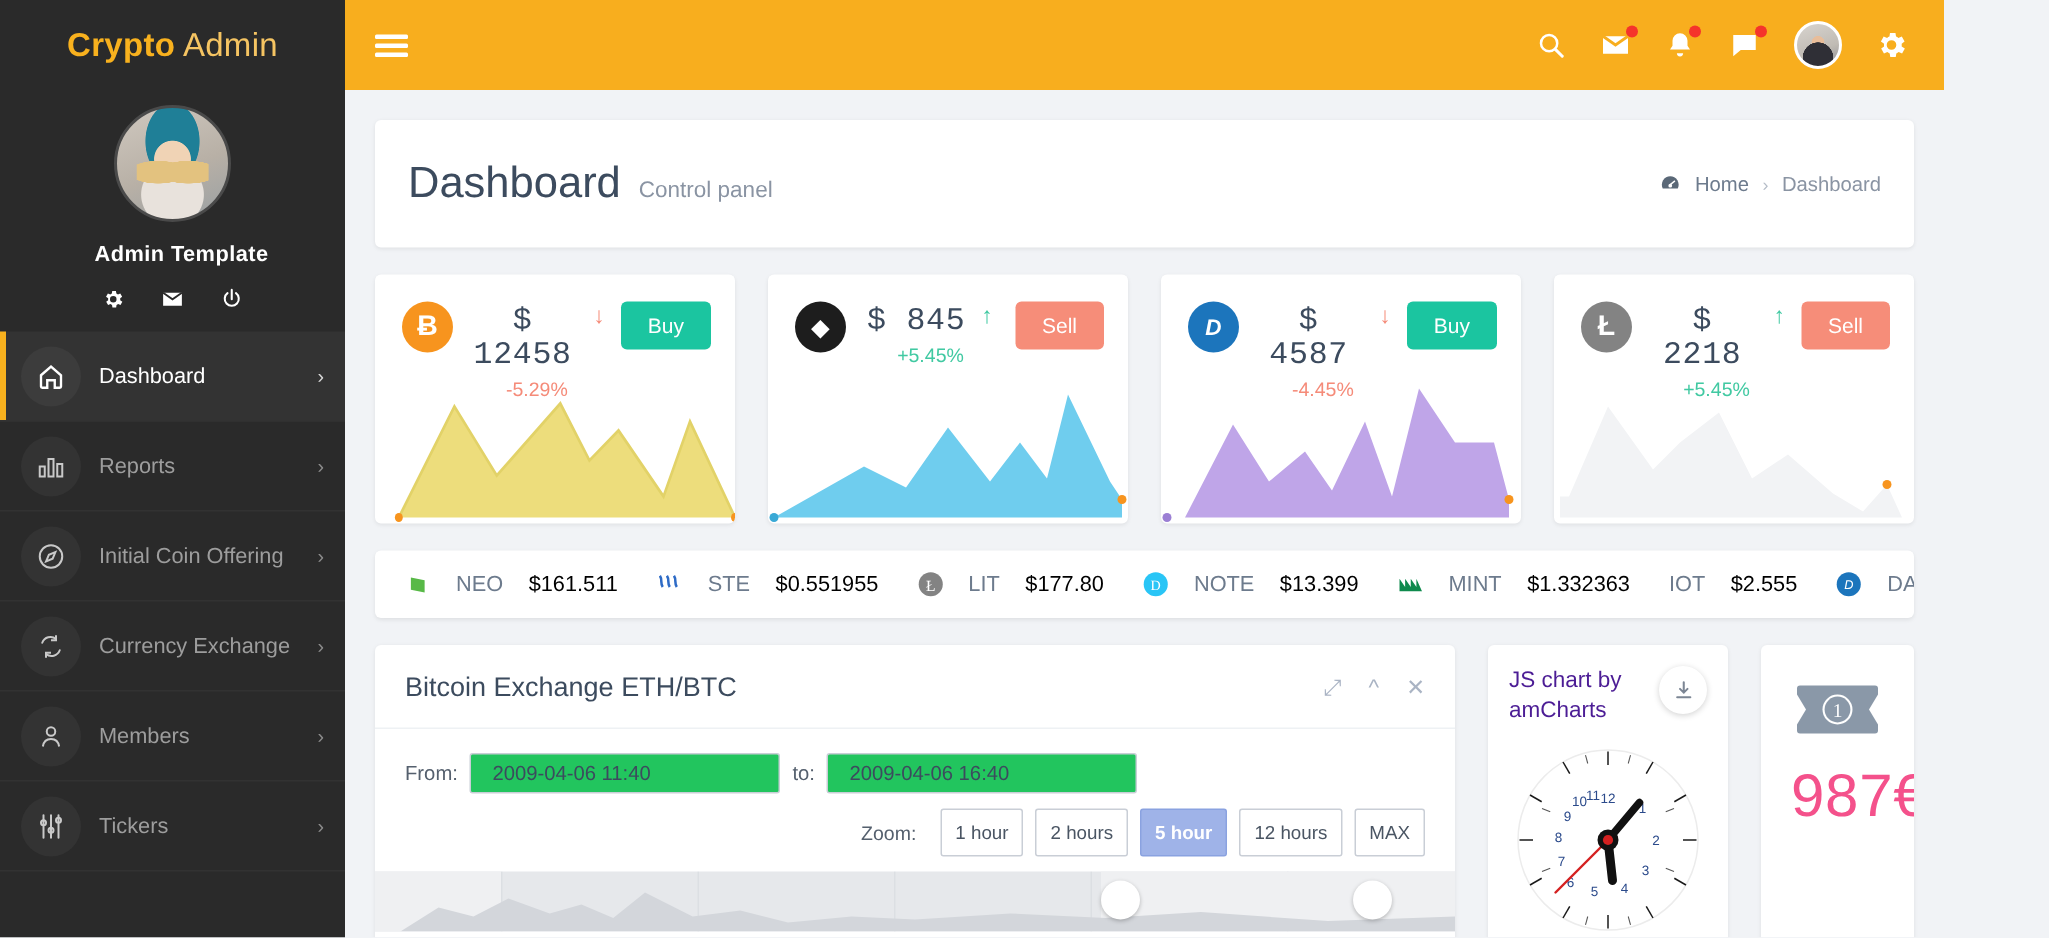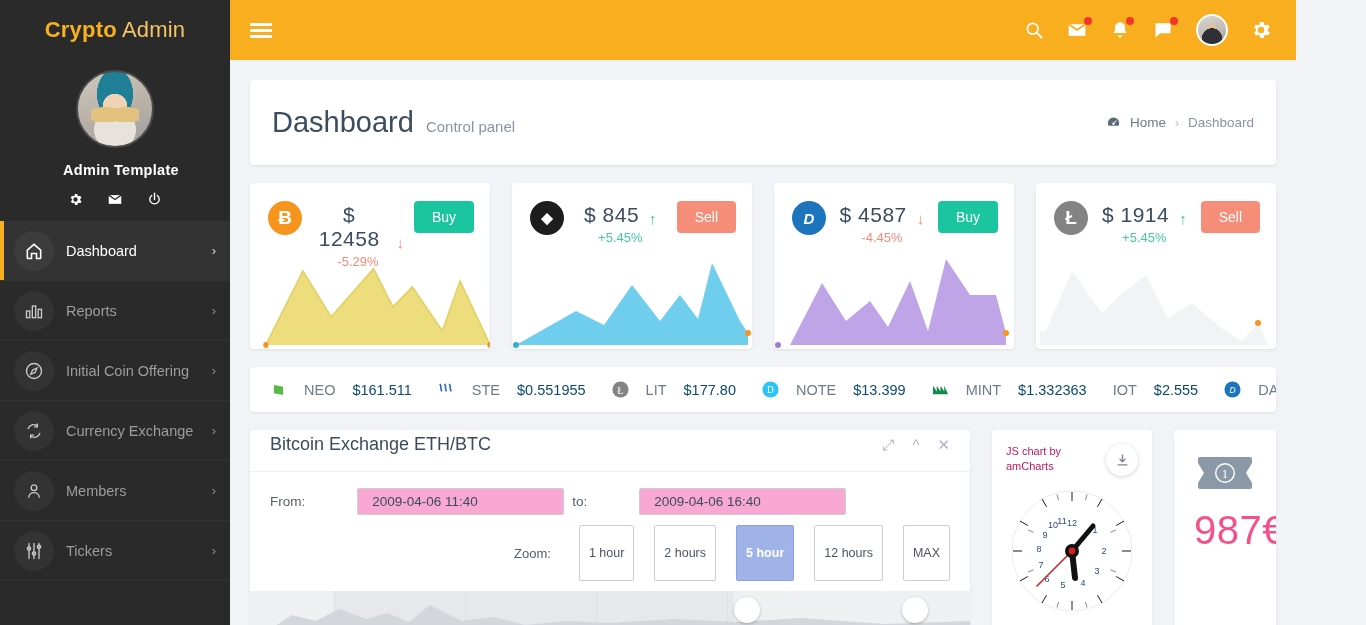--- a/index.html
+++ b/index.html
@@ -139,21 +139,21 @@
   .cards { display: flex; gap: 22px; margin-bottom: 18px; }
   .coin-card {
     flex: 1; height: 166px; position: relative; overflow: hidden;
     background: #fff; border-radius: 4px; box-shadow: 0 1px 3px rgba(0,0,0,.08);
   }
   .coin-top { display: flex; align-items: flex-start; padding: 18px 16px 0 18px; gap: 10px; }
   .coin-logo { width: 34px; height: 34px; border-radius: 50%; flex: 0 0 34px;
     display: flex; align-items: center; justify-content: center;
     color: #fff; font-weight: bold; font-size: 19px; }
   .coin-mid { flex: 1; text-align: center; padding-top: 2px; }
-  .coin-price-row { display: flex; align-items: flex-end; justify-content: center; gap: 10px; }
+  .coin-price-row { display: flex; align-items: flex-start; justify-content: center; gap: 10px; font-family: Liberation Mono, monospace; }
   .coin-price { font-size: 21px; color: #3c4b5e; letter-spacing: .5px; }
   .coin-arrow { font-size: 15px; }
   .coin-arrow.down { color: #F58B79; }
   .coin-arrow.up { color: #41C9A2; }
   .coin-pct { font-size: 13px; margin-top: 3px; }
   .coin-pct.down { color: #F58B79; }
   .coin-pct.up { color: #41C9A2; }
   .coin-btn {
     border: none; border-radius: 4px; color: #fff;
     font-size: 14px; padding: 8px 18px; cursor: pointer;
@@ -166,63 +166,62 @@
 
   
   .ticker-strip {
     display: flex; align-items: center; gap: 26px;
     padding: 14px 20px; margin-bottom: 18px;
     overflow: hidden; white-space: nowrap;
   }
   .tick { display: flex; align-items: center; gap: 17px; font-size: 14.5px; }
   .tick-ico { width: 17px; height: 17px; flex: 0 0 17px; display:flex; align-items:center; justify-content:center; }
   .tick-name { color: #6d7b8d; }
-  .tick-val { color: #0c4a6e; }
+  .tick-val { color: #000000; }
 
   
   .bottom-row { display: flex; gap: 22px; align-items: flex-start; }
   .exchange-panel { width: 720px; flex: 0 0 720px; height: 260px; overflow: hidden; }
   .ex-head {
     display: flex; align-items: center; justify-content: space-between;
-    padding: 4px 20px 16px; border-bottom: 1px solid #eef1f4;
+    padding: 18px 20px 16px; border-bottom: 1px solid #eef1f4;
   }
   .ex-title { font-size: 18px; color: #3c4b5e; }
   .ex-actions { display: flex; gap: 18px; color: #aab4c4; }
   .ex-actions span { cursor: pointer; font-size: 15px; line-height: 1; }
   .ex-body { padding: 16px 20px 0; }
   .date-row { display: flex; align-items: center; gap: 8px; font-size: 13.5px; color: #55606e; }
   .date-box {
-    border: 1px solid #c9ced6; border-radius: 2px; background: #f9a8d4;
+    border: 1px solid #c9ced6; border-radius: 2px; background: #22c55e;
     padding: 5px 14px; font-size: 13.5px; color: #3c4b5e;
     font-family: "Liberation Sans", sans-serif;
-    margin-left: 44px;
   }
   .zoom-row { display: flex; align-items: center; justify-content: flex-end;
-              gap: 16px; margin-top: 10px; font-size: 13px; color: #55606e; }
+              gap: 4px; margin-top: 10px; font-size: 13px; color: #55606e; }
   .zoom-label { margin-right: 8px; }
   .zbtn {
     border: 1px solid #c9ced6; background: #fff; color: #4a5563;
-    padding: 20px 9px; font-size: 12.5px; cursor: pointer; margin-left: 4px;
+    padding: 8px 9px; font-size: 12.5px; cursor: pointer; margin-left: 4px;
     border-radius: 2px; font-family: "Liberation Sans", sans-serif;
   }
   .zbtn.sel { background: #9FB3E8; border-color: #8AA2E0; color: #fff; font-weight: bold; }
   .range-bar {
     margin: 10px -20px 0; height: 40px; background: #E6E8EB;
     position: relative; overflow: hidden;
   }
   .range-bar .grid-ln { position: absolute; top:0; bottom:0; width:1px; background:#dcdfe3; }
   .range-bar .shade { position:absolute; top:0; bottom:0; background:#EFF0F2; }
   .range-handle {
     position: absolute; width: 26px; height: 26px; border-radius: 50%;
     background: #fff; box-shadow: 0 1px 3px rgba(0,0,0,.25); top: 6px; cursor: pointer;
   }
 
   .amchart-panel { width: 160px; flex: 0 0 160px; height: 260px; padding: 14px; position: relative; overflow:hidden; }
   .am-head { display: flex; align-items: flex-start; justify-content: space-between; }
-  .am-label { font-size: 11px; color: #be185d; line-height: 1.35; }
+  .am-label { font-size: 15px; color: #4c1d95; line-height: 1.35; }
   .dl-btn {
     width: 32px; height: 32px; border-radius: 50%; background: #fff;
     box-shadow: 0 1px 4px rgba(0,0,0,.18);
     display: flex; align-items: center; justify-content: center; cursor: pointer; flex:0 0 32px;
   }
   .gauge-wrap { margin-top: 10px; display: flex; justify-content: center; }
 
   .money-panel { flex: 1; height: 260px; padding: 20px; text-align: center; overflow:hidden; }
   .bill-ico { margin: 6px auto 14px; width: 56px; }
   .money-val { font-size: 40px; color: #F4518B; letter-spacing: .5px; }
@@ -465,21 +464,21 @@
                 <circle cx="232" cy="84" r="3" fill="#F7941E"></circle>
             </svg>
           </div>
         </div>
 
         <div class="coin-card">
           <div class="coin-top">
             <span class="coin-logo" style="background:#838383">Ł</span>
             <div class="coin-mid">
               <div class="coin-price-row">
-                <span class="coin-price">$ 1914</span>
+                <span class="coin-price">$ 2218</span>
                 <span class="coin-arrow up">↑</span>
               </div>
               <div class="coin-pct up">+5.45%</div>
             </div>
             <button class="coin-btn sell">Sell</button>
           </div>
           <div class="coin-chart">
             <svg viewBox="0 0 240 100" preserveAspectRatio="none">
               <polygon points="4,82 10,82 36,22 66,64 84,46 110,26 132,70 156,54 186,80 206,92 222,74 232,96 4,96" fill="#F2F3F5"></polygon>
               <circle cx="222" cy="74" r="3" fill="#F7941E"></circle>

